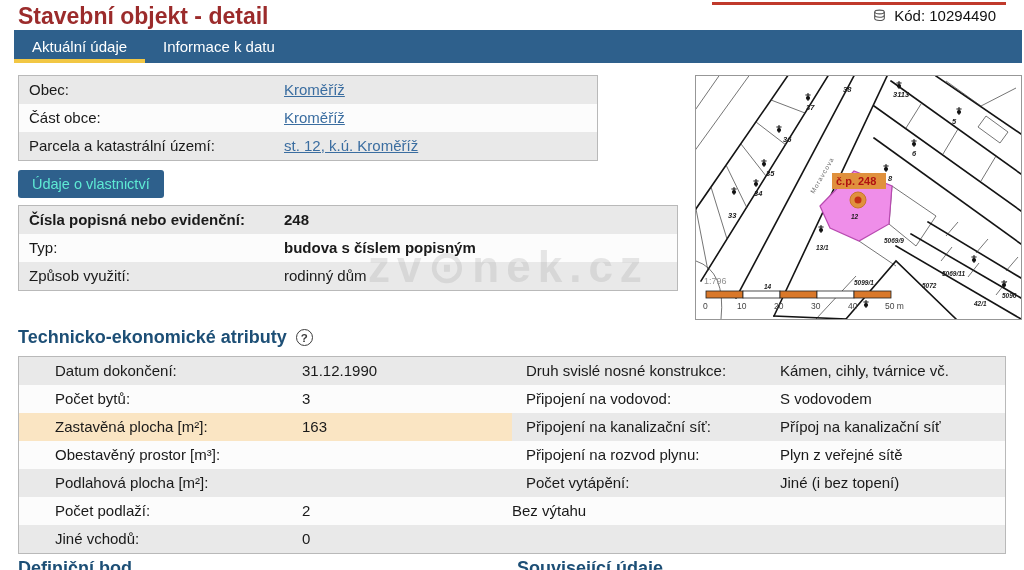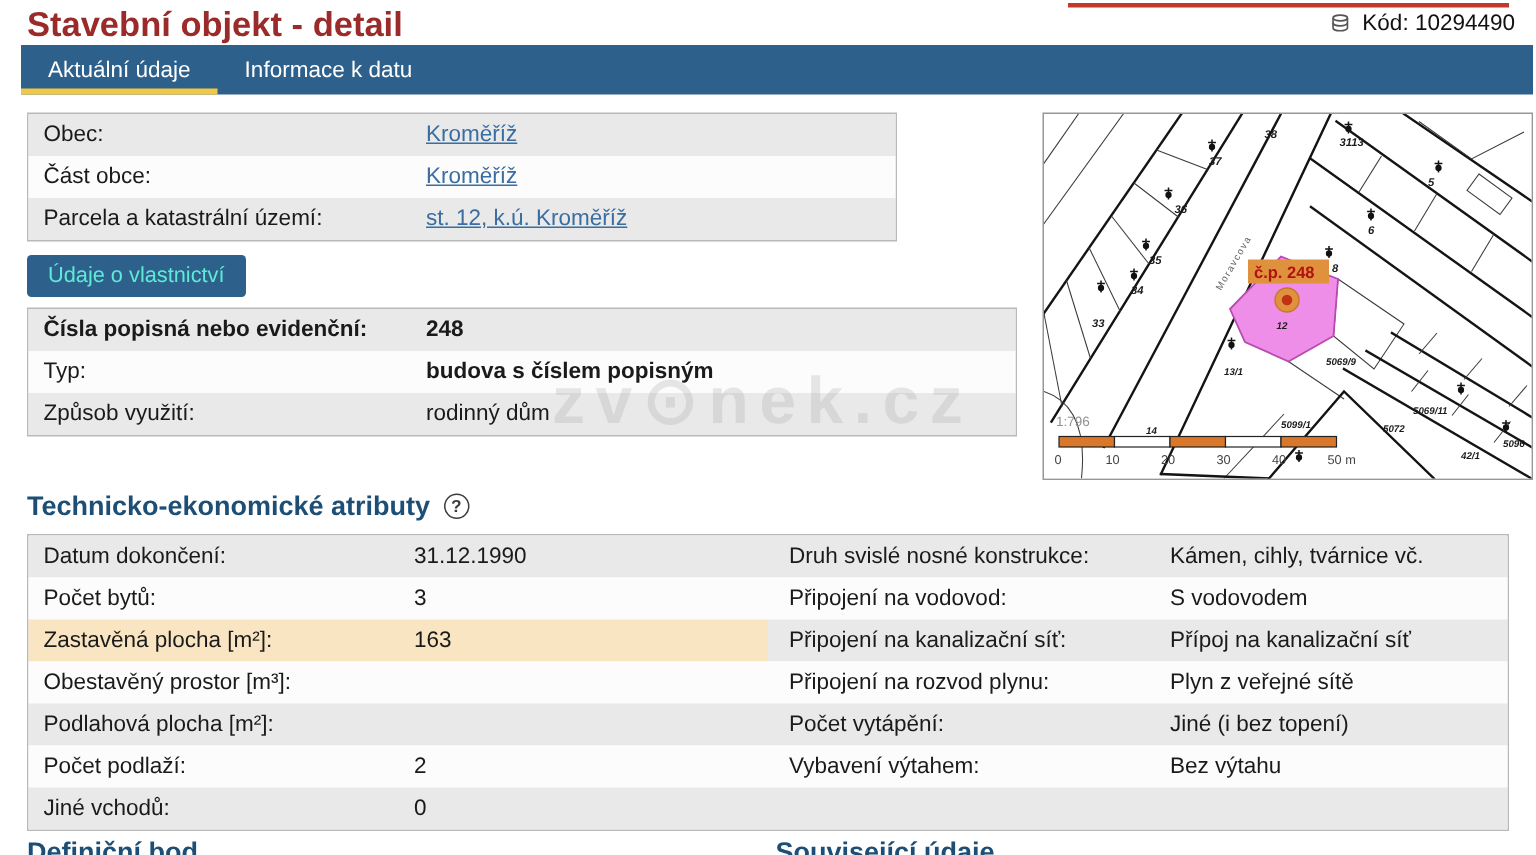--- a/index.html
+++ b/index.html
@@ -3,21 +3,21 @@
 <meta charset="utf-8">
 <style>
   * { margin:0; padding:0; box-sizing:border-box; }
   html,body { width:1024px; height:570px; overflow:hidden; background:#fff;
     font-family:"Liberation Sans", sans-serif; color:#1a1a1a; }
   .abs { position:absolute; }
 
   
   #page-title { left:18px; top:3px; font-size:23px; font-weight:bold; color:#9b2b2b; }
   #top-red-line { left:712px; top:2px; width:294px; height:3px; background:#c0392b; }
-  #code-box { right:14px; top:7px; display:flex; align-items:center; gap:8px; font-size:15px; color:#111;justify-content:center; }
+  #code-box { right:28px; top:7px; display:flex; align-items:center; gap:8px; font-size:15px; color:#111;justify-content:center; }
   #code-box svg { display:block; }
 
   
   #tabbar { left:14px; top:30px; right:2px; height:33px; background:#2e608c; display:flex; }
   .tab { position:relative; color:#fff; font-size:15px; padding:0 18px; display:flex; align-items:center; cursor:pointer; }
   .tab.active::after { content:""; position:absolute; left:0; right:0; bottom:0; height:4px; background:#f2c744; }
 
   
   .dtable { border:1px solid #b9b9b9; background:#fff; }
   .trow { display:flex; height:28px; line-height:28px; font-size:15px; }
@@ -39,21 +39,21 @@
 
   
   #tech-title { left:18px; top:327px; display:flex; align-items:center; gap:9px;
     font-size:18px; font-weight:bold; color:#1d4f76; }
   #help-icon { width:17px; height:17px; border:1.6px solid #3c3c3c; border-radius:50%;
     color:#3c3c3c; font-size:11.5px; font-weight:bold; display:flex; align-items:center;
     justify-content:center; cursor:pointer; }
   #tech-table { left:18px; top:356px; width:988px; }
   .half { width:50%; display:flex; flex:none; }
   .hl { flex:none; padding-left:10px; }
-  .half.lft .hl { width:257px; }
+  .half.lft .hl { width:257px;margin-left:26px; }
   .half.rgt .hl { width:268px; padding-left:14px; }
   .hv { flex:1; }
 
   
   .cut-head { top:558px; font-size:18px; font-weight:bold; color:#1d4f76; }
   #cut-left { left:18px; }
   #cut-right { left:517px; }
 
   
   #map { left:695px; top:75px; width:327px; height:245px; border:1px solid #979797; background:#fff; }
@@ -174,21 +174,20 @@
         <div class="hl">Počet vytápění:</div>
         <div class="hv">Jiné (i bez topení)</div>
       </div>
   </div>
   <div class="trow">
     <div class="half lft bg-w">
         <div class="hl">Počet podlaží:</div>
         <div class="hv">2</div>
       </div>
     <div class="half rgt bg-w">
-        <div class="hl">Vybavení výtahem:</div>
         <div class="hv">Bez výtahu</div>
       </div>
   </div>
   <div class="trow">
     <div class="half lft bg-g">
         <div class="hl">Jiné vchodů:</div>
         <div class="hv">0</div>
       </div>
     <div class="half rgt bg-g">
         <div class="hl"></div>

